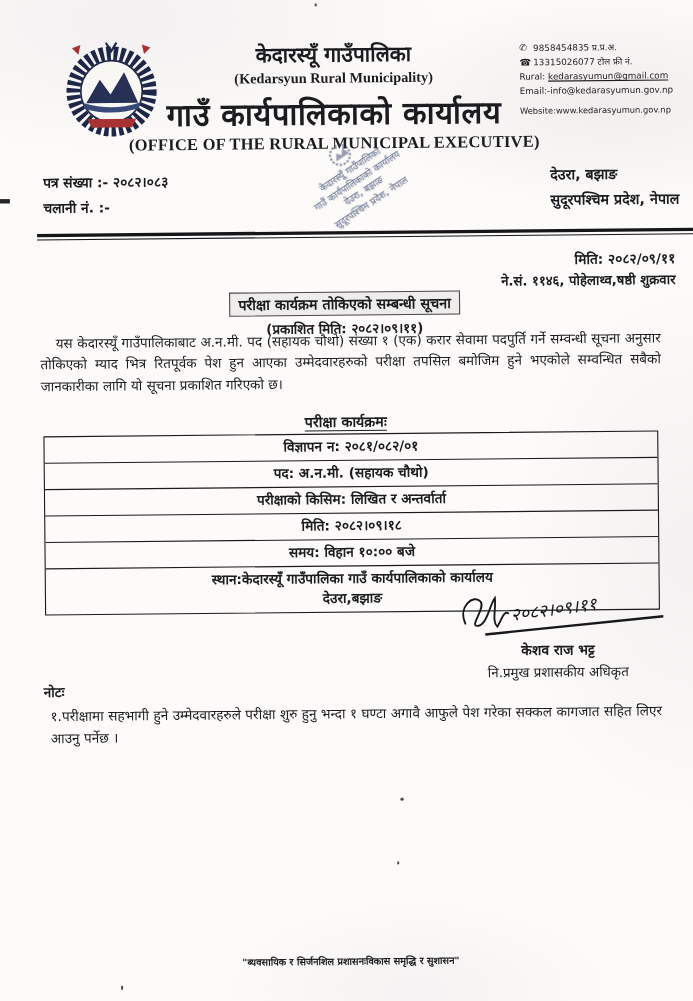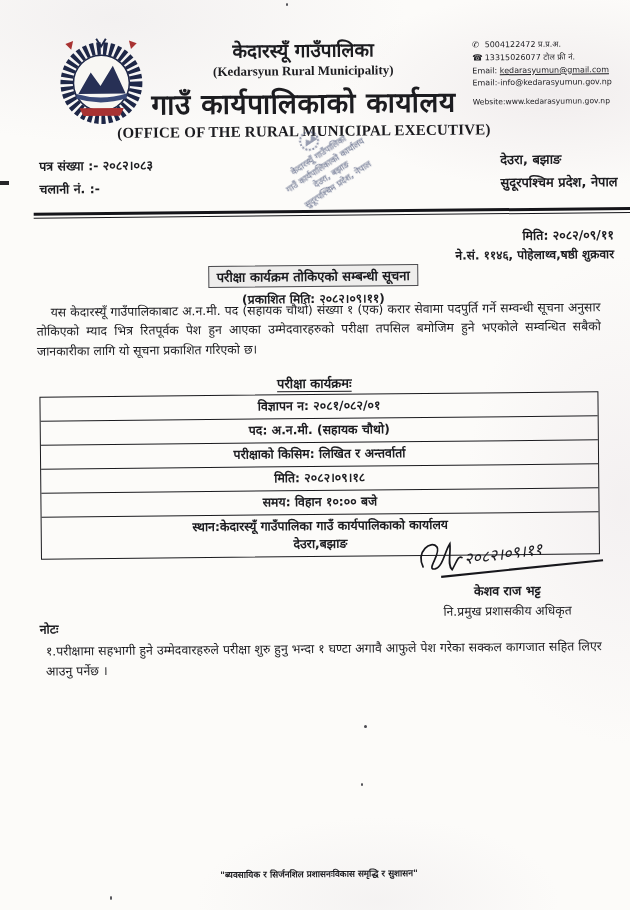--- a/index.html
+++ b/index.html
@@ -94,28 +94,28 @@
     <div class="head-center">
       <div class="org-np">केदारस्यूँ गाउँपालिका</div>
       <div class="org-en">(Kedarsyun Rural Municipality)</div>
       <div class="office-np">गाउँ कार्यपालिकाको कार्यालय</div>
       <div class="office-en">(OFFICE OF THE RURAL MUNICIPAL EXECUTIVE)</div>
     </div>
 
     <div class="contact">
       <div class="row">
         <span class="ico">✆</span>
-        <span>5004122472 प्र.प्र.अ.</span>
+        <span>9858454835 प्र.प्र.अ.</span>
       </div>
       <div class="row">
         <span class="ico">☎</span>
         <span>13315026077 टोल फ्री नं.</span>
       </div>
       <div class="row">
-        <span>Email:</span>
+        <span>Rural:</span>
         <span class="u">kedarasyumun@gmail.com</span>
       </div>
       <div class="row">Email:-info@kedarasyumun.gov.np</div>
       <div class="row web">Website:www.kedarasyumun.gov.np</div>
     </div>
 
     <div class="ref">
       <div>पत्र संख्या :- २०८२।०८३</div>
       <div>चलानी नं. :-</div>
     </div>

